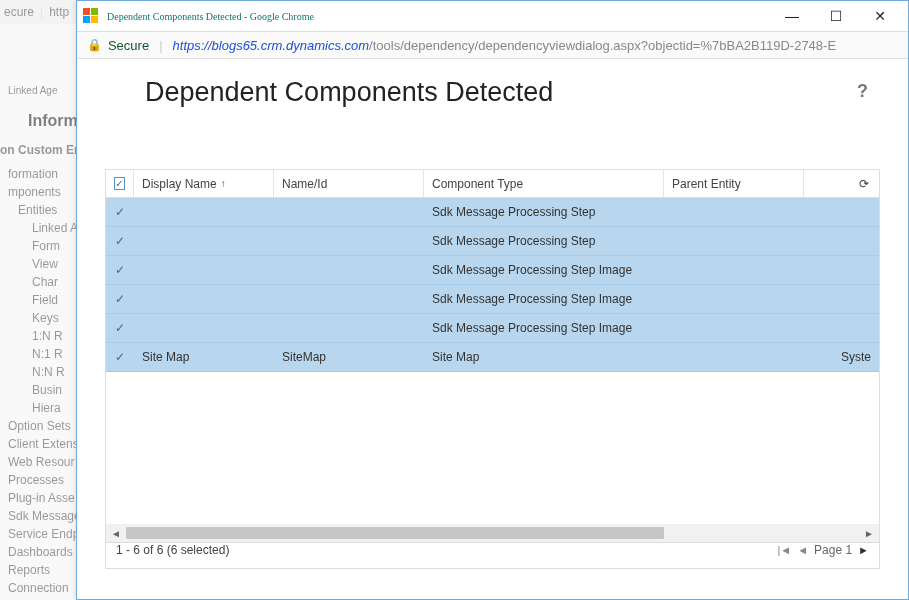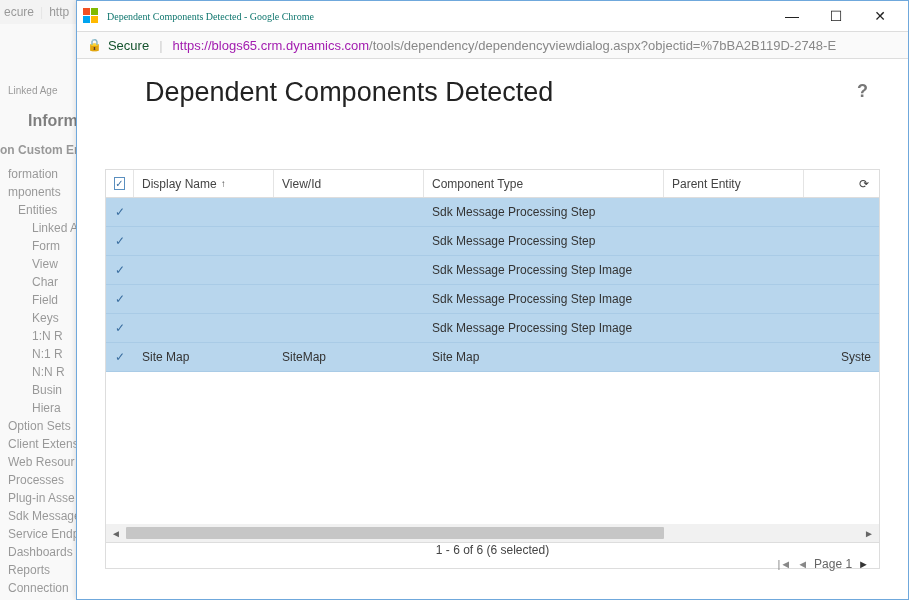--- a/index.html
+++ b/index.html
@@ -23,21 +23,21 @@
   .win-logo span:nth-child(1){background:#f25022;} .win-logo span:nth-child(2){background:#7fba00;}
   .win-logo span:nth-child(3){background:#00a4ef;} .win-logo span:nth-child(4){background:#ffb900;}
   .title-text { font-size:10px; color:#0f766e;font-family:Liberation Serif, serif; }
   .win-btns { margin-left:auto; display:flex; }
   .win-btn { width:44px; height:30px; display:flex; align-items:center; justify-content:center; font-size:14px; color:#222; }
 
   .addrbar { height:28px; display:flex; align-items:center; padding:0 10px; border-top:1px solid #ddd; border-bottom:1px solid #ddd; background:#fafafa; font-size:13px; }
   .lock { color:#0a7c3a; margin-right:6px; font-size:12px; }
   .secure-label { color:#14532d; margin-right:10px; }
   .addrsep { color:#ccc; margin-right:10px; }
-  .url-dark { color:#a21caf; }
+  .url-dark { color:#1d4ed8;font-style:italic; }
   .url-gray { color:#888; }
 
   .dialog-body { position:absolute; top:58px; left:0; right:0; bottom:0; padding: 18px 28px 10px 28px; }
   .dialog-title { font-size:27px; font-weight:300; color:#222;margin-left:40px; }
   .help-icon { position:absolute; right:40px; top:22px; color:#777; font-weight:bold; font-size:18px; }
 
   .grid-wrap { position:absolute; left:28px; right:28px; top:110px; bottom:30px; border:1px solid #ddd; display:flex; flex-direction:column;}
   .grid-header { display:flex; height:28px; align-items:center; border-bottom:1px solid #ddd; font-size:12px; color:#444; background:#fff;}
   .col { padding:0 8px; border-right:1px solid #e4e4e4; height:100%; display:flex; align-items:center; white-space:nowrap;}
   .col-chk { width:28px; justify-content:center; flex:none;}
@@ -53,21 +53,21 @@
   .row { display:flex; height:29px; align-items:center; font-size:12px; color:#333; background:#b8d6ed; border-bottom:1px solid #a9cbe6;}
   .row .col { border-right:none; }
   .row-chk { color:#3b6fa0; }
   .managed-cell { text-align:right; justify-content:flex-end; }
 
   .hscroll-track { height:18px; background:#f1f1f1; display:flex; align-items:center; padding:0 2px;}
   .hscroll-arrow { width:16px; height:14px; display:flex; align-items:center; justify-content:center; color:#666; font-size:10px;}
   .hscroll-thumb { height:12px; background:#c6c6c6; flex:1; margin:0 2px; border-radius:1px; max-width:70%;}
   .hscroll-spacer { flex: 0.3; }
 
-  .grid-footer { height:26px; display:flex; align-items:center; padding:0 10px; font-size:12px; color:#444; border-top:1px solid #ddd;flex-direction:column;}
+  .grid-footer { height:26px; display:flex; align-items:flex-start; padding:0 10px; font-size:12px; color:#444; border-top:1px solid #ddd;}
   .pager { margin-left:auto; display:flex; align-items:center; gap:6px; color:#666;}
   .pager .pgbtn { font-size:11px; color:#888;}
   .pager .pgbtn.active { color:#333;}
 
   .hdr-chk-box { width:13px; height:13px; border:1px solid #5a8fbf; display:flex; align-items:center; justify-content:center; font-size:10px; color:#3b6fa0;}
 </style>
 </head>
 <body>
 
 <div class="bg-app">
@@ -137,21 +137,21 @@
 
     <div class="grid-wrap">
       <div class="grid-header">
         <div class="col col-chk">
             <div class="hdr-chk-box">✓</div>
           </div>
         <div class="col col-disp">
             <span>Display Name</span>
             <span class="sort-arrow">↑</span>
           </div>
-        <div class="col col-name">View/Id</div>
+        <div class="col col-name">Name/Id</div>
         <div class="col col-type">Component Type</div>
         <div class="col col-parent">Parent Entity</div>
         <div class="col hdr-refresh" style="margin-left:auto;">⟳</div>
       </div>
 
       <div class="grid-rows" id="grid-rows">
           <div class="row">
             <div class="col col-chk row-chk">✓</div>
             <div class="col col-disp"></div>
             <div class="col col-name"></div>

